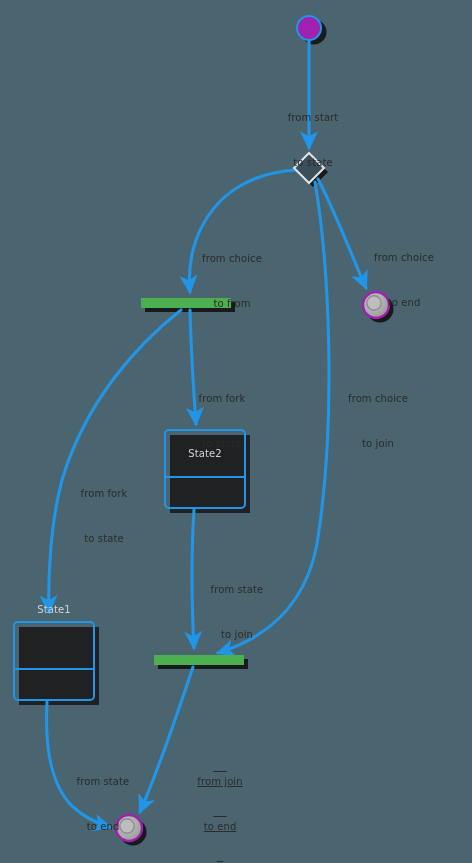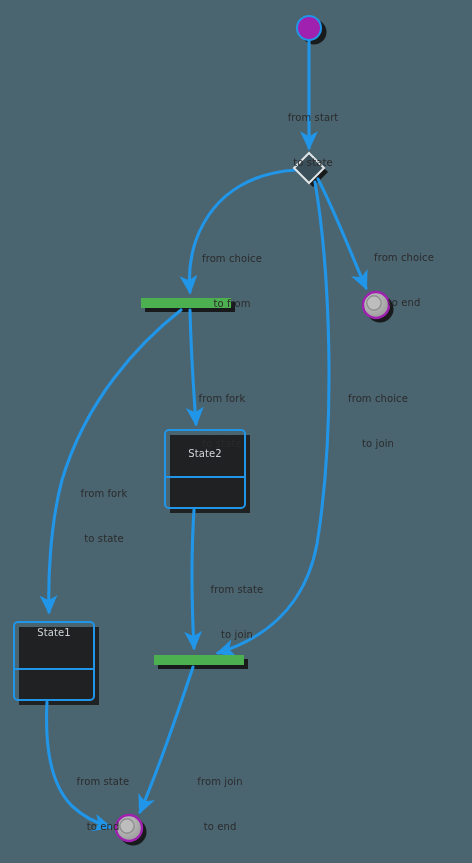--- a/index.html
+++ b/index.html
@@ -115,21 +115,21 @@
     </g>
 
     <g>
       <circle cx="129" cy="828" r="13" fill="url(#endInnerGrad)" stroke="#a020b0" stroke-width="2.4"></circle>
       <circle cx="127" cy="826" r="7.2" fill="#bdbdbd" stroke="#8e8e8e" stroke-width="1.4"></circle>
     </g>
   </svg>
 
   <div class="state-name" style="left:165px; top:448px; width:80px;">State2</div>
 
-  <div class="state-name" style="left:14px; top:627px; width:80px;">State1</div>
+  <div class="state-name" style="left:14px; top:604px; width:80px;">State1</div>
 
   <div class="edge-label" style="left:263px; top:80px; width:100px;">
     <div>from start</div>
     <div>to state</div>
   </div>
 
   <div class="edge-label" style="left:180px; top:221px; width:104px;">
     <div>from choice</div>
     <div>to from</div>
   </div>
@@ -157,18 +157,18 @@
   <div class="edge-label" style="left:185px; top:552px; width:104px;">
     <div>from state</div>
     <div>to join</div>
   </div>
 
   <div class="edge-label" style="left:51px; top:744px; width:104px;">
     <div>from state</div>
     <div>to end</div>
   </div>
 
-  <div class="edge-label" style="left:168px; top:744px; width:104px;">
+  <div class="edge-label" style="left:168px; top:744px; width:104px;text-decoration:underline;">
     <div>from join</div>
     <div>to end</div>
   </div>
 
 </div>
 
 </body></html>

